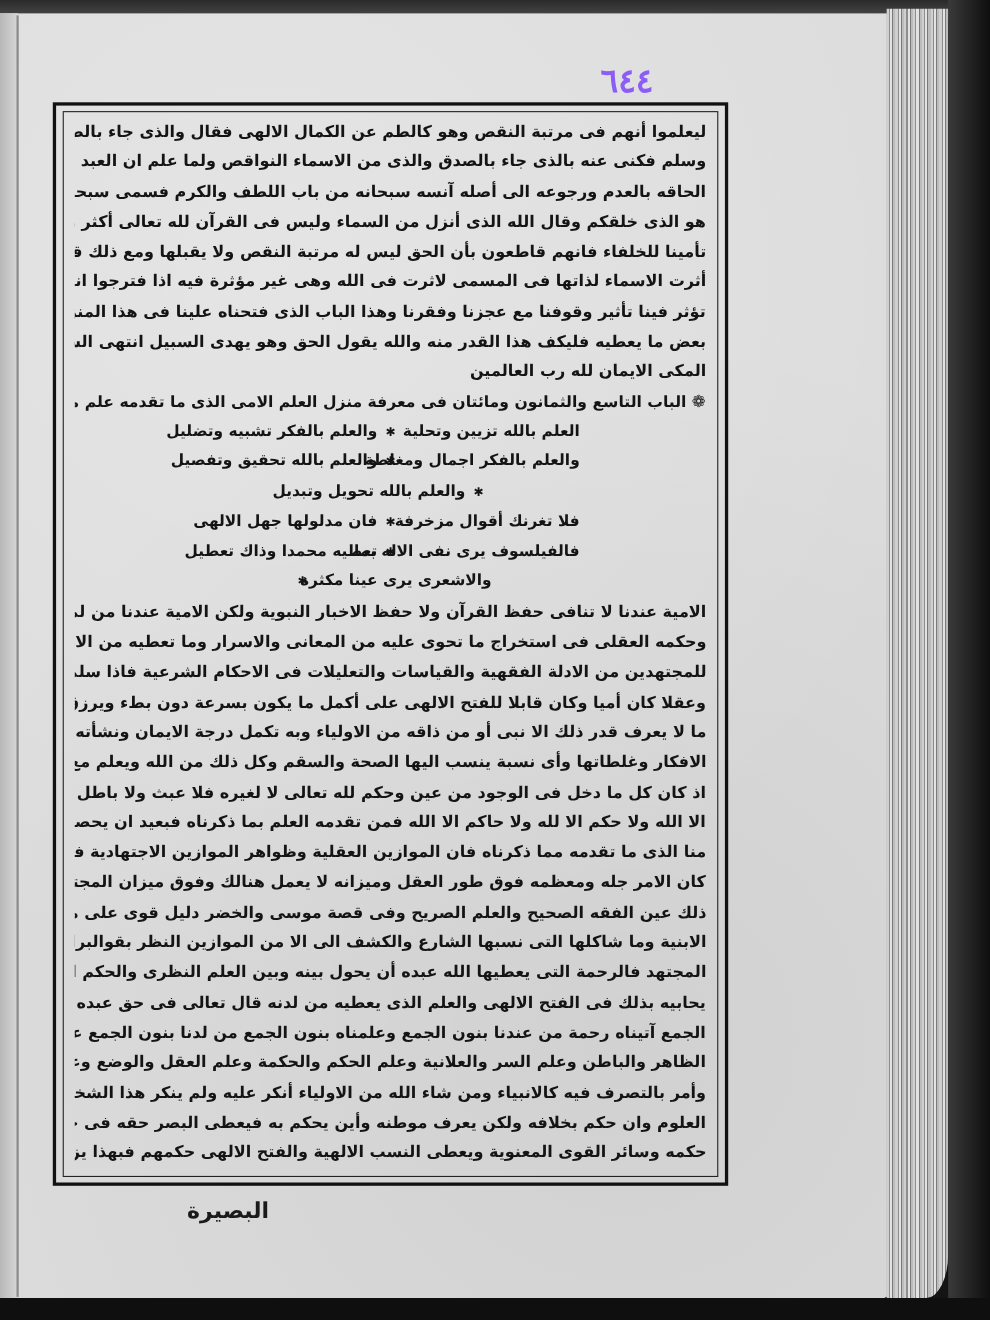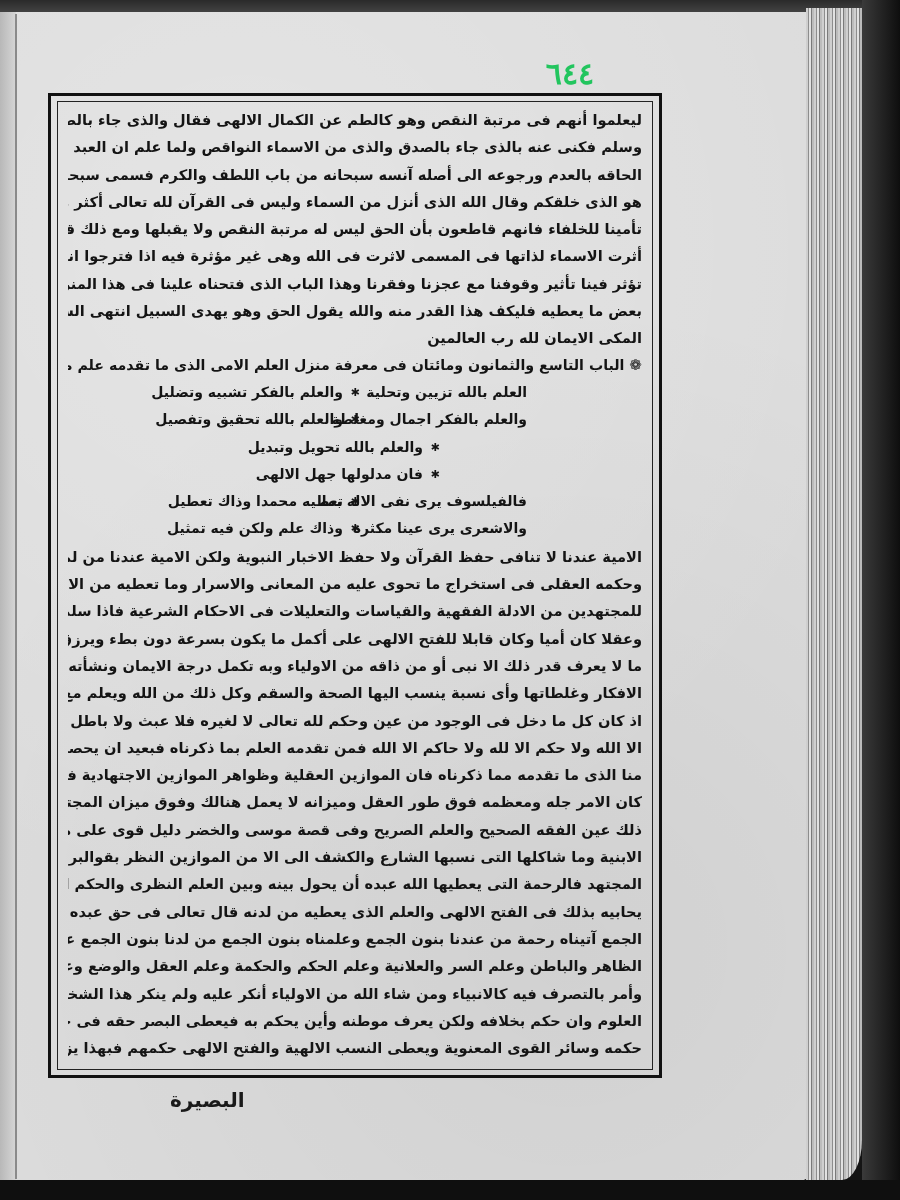--- a/index.html
+++ b/index.html
@@ -52,21 +52,21 @@
     }
     .bottom-band {
       position: absolute; left: 0; top: 1180px; width: 900px; height: 20px;
       background: #0f0f0f;
     }
 
     .page-number {
       position: absolute; left: 530px; top: 56px; width: 80px;
       text-align: center;
       font-family: "DejaVu Serif", serif;
-      font-size: 30px; font-weight: bold; color: #22c55e;
+      font-size: 30px; font-weight: bold; color: #8b5cf6;
       direction: rtl;
     }
 
     
     .frame-outer {
       position: absolute; left: 48px; top: 93px; width: 614px; height: 985px;
       border: 3px solid #111;
       box-sizing: border-box;
     }
     .frame-inner {
@@ -156,32 +156,32 @@
           <div class="verse">
             <span class="hemi r">والعلم بالفكر اجمال ومغلطة</span>
             <span class="star">✱</span>
             <span class="hemi l">والعلم بالله تحقيق وتفصيل</span>
           </div>
           <div class="verse">
             <span class="star">✱</span>
             <span class="hemi l">والعلم بالله تحويل وتبديل</span>
           </div>
           <div class="verse">
+            <span class="hemi r">فلا تغرنك أقوال مزخرفة</span>
             <span class="star">✱</span>
             <span class="hemi l">فان مدلولها جهل الالهى</span>
           </div>
           <div class="verse">
             <span class="hemi r">فالفيلسوف يرى نفى الاله بما</span>
             <span class="star">✱</span>
             <span class="hemi l">تعطيه محمدا وذاك تعطيل</span>
           </div>
           <div class="verse">
             <span class="hemi r">والاشعرى يرى عينا مكثرة</span>
             <span class="star">✱</span>
-            <span class="hemi l">وذاك علم ولكن فيه تمثيل</span>
           </div>
         </div>
 
         <span class="line">الامية عندنا لا تنافى حفظ القرآن ولا حفظ الاخبار النبوية ولكن الامية عندنا من لم يتصرف بنظره الفكرى</span>
         <span class="line">وحكمه العقلى فى استخراج ما تحوى عليه من المعانى والاسرار وما تعطيه من الادلة العقلية فى العلم بالالهيات وما تعطيه</span>
         <span class="line">للمجتهدين من الادلة الفقهية والقياسات والتعليلات فى الاحكام الشرعية فاذا سلم القلب من علم النظر الفكرى شرعا</span>
         <span class="line">وعقلا كان أميا وكان قابلا للفتح الالهى على أكمل ما يكون بسرعة دون بطء ويرزق من العلم اللدنى فى كل شئ</span>
         <span class="line">ما لا يعرف قدر ذلك الا نبى أو من ذاقه من الاولياء وبه تكمل درجة الايمان ونشأته ويقف بهذا العلم على اصابة</span>
         <span class="line">الافكار وغلطاتها وأى نسبة ينسب اليها الصحة والسقم وكل ذلك من الله ويعلم مع حكمه بالباطل انه لا باطل فى الوجود</span>
         <span class="line">اذ كان كل ما دخل فى الوجود من عين وحكم لله تعالى لا لغيره فلا عبث ولا باطل فى عين ولا حكم اذ لا فعل الا لله ولا فاعل</span>

